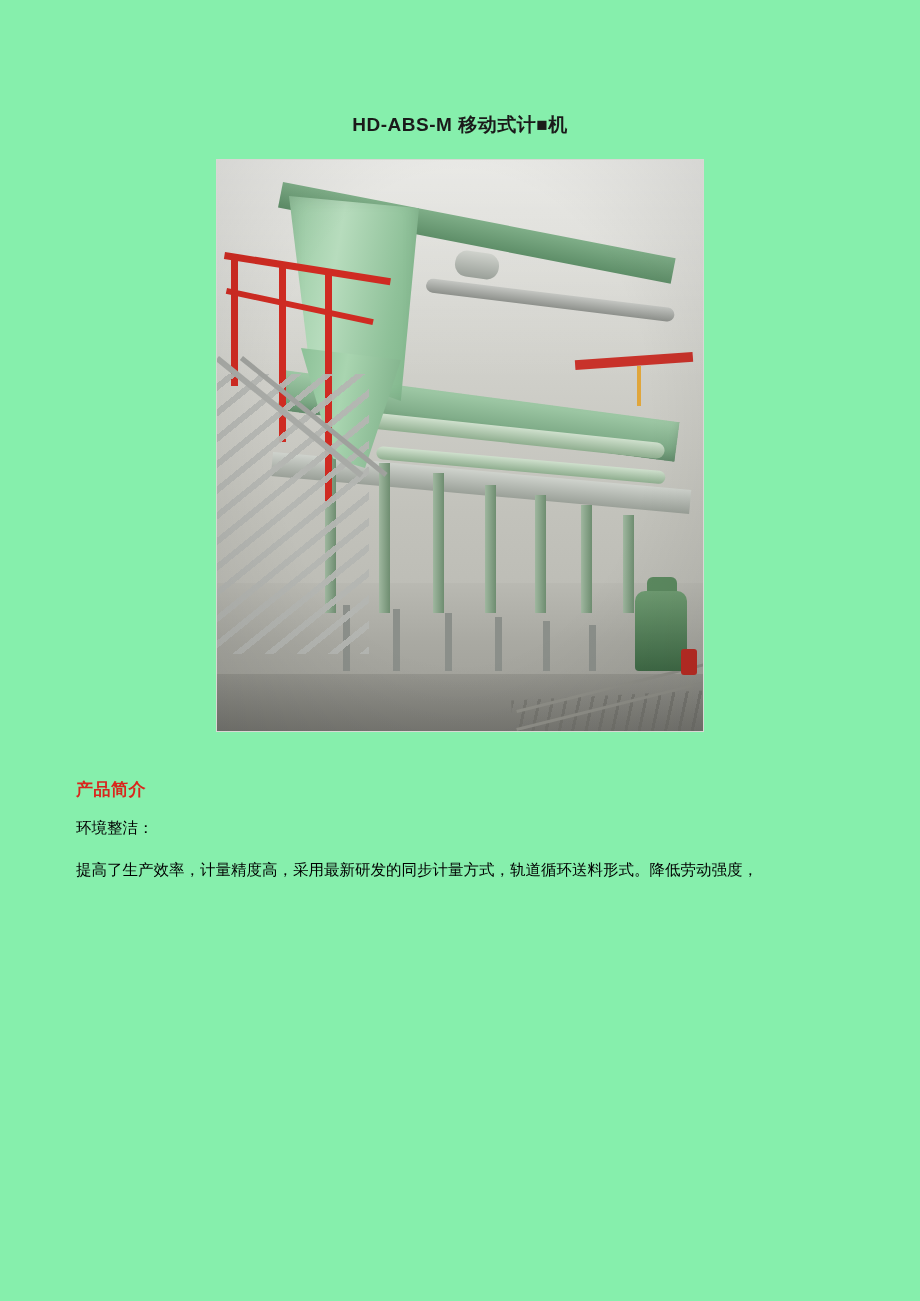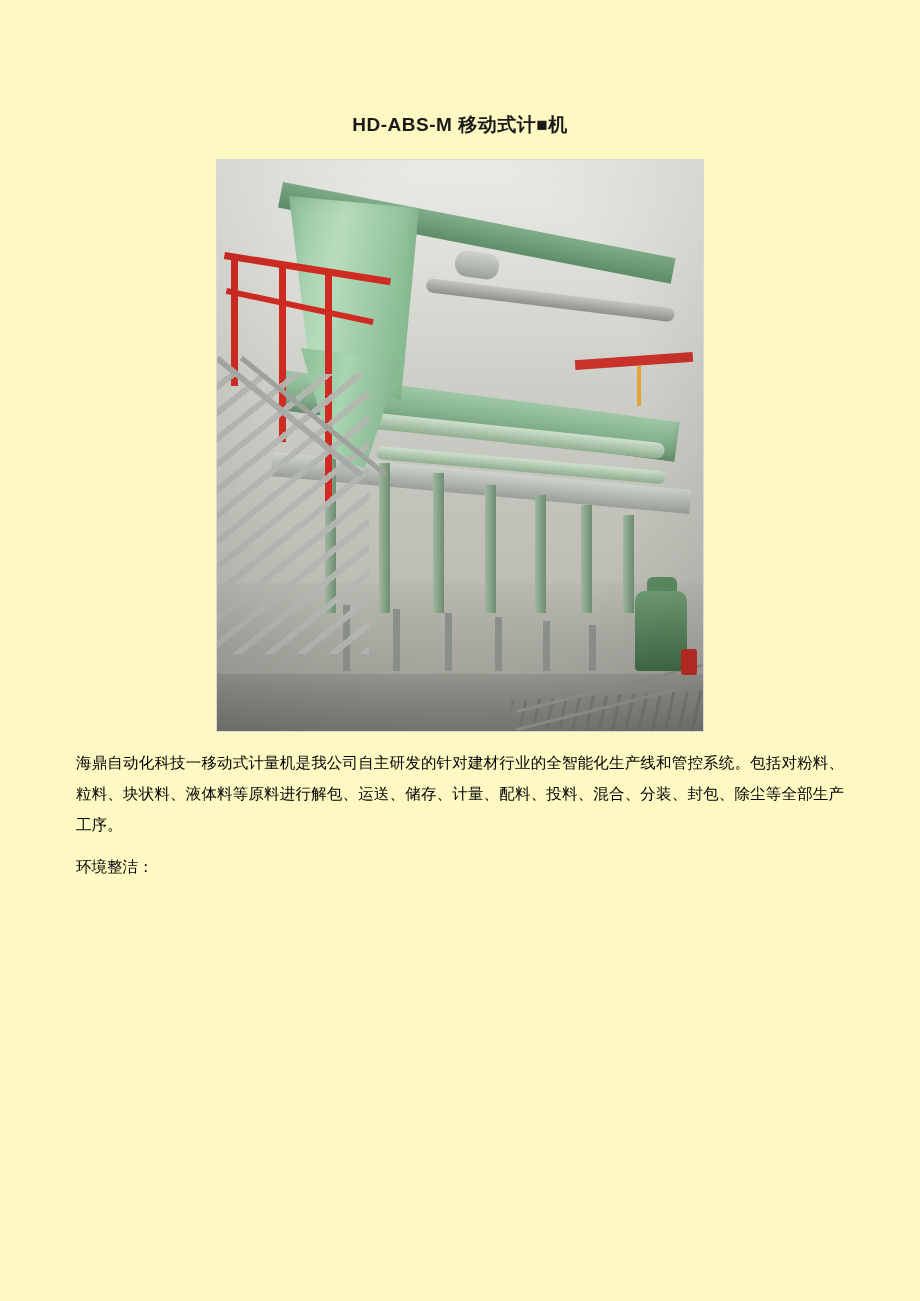--- a/index.html
+++ b/index.html
@@ -13,21 +13,21 @@
     font-family: "Liberation Serif", "DejaVu Serif", serif;
     color: #000000;
     position: relative;
     overflow: hidden;
   }
   .page {
     position: absolute;
     left: 0; top: 0;
     width: 920px;
     height: 1301px;
-    background: #fef9c3;
+    background: #86efac;
   }
   .content {
     position: absolute;
     left: 76px;
     top: 0;
     width: 768px;
   }
 
   
   .doc-title {
@@ -311,18 +311,19 @@
         <div class="ph-crane-hook"></div>
 
         <div class="ph-greenbin-top"></div>
         <div class="ph-greenbin"></div>
         <div class="ph-red-small"></div>
 
         <div class="ph-vignette"></div>
       </div>
     </div>
 
-
-    <p class="body">海鼎自动化科技一移动式计量机是我公司自主研发的针对建材行业的全智能化生产线和管控系统。包括对粉料、粒料、块状料、液体料等原料进行解包、运送、储存、计量、配料、投料、混合、分装、封包、除尘等全部生产工序。</p>
+    <div class="section-head">产品简介</div>
+
     <p class="body">环境整洁：</p>
+    <p class="body">提高了生产效率，计量精度高，采用最新研发的同步计量方式，轨道循环送料形式。降低劳动强度，</p>
 
   </div>
 </div>
 
 </body></html>

